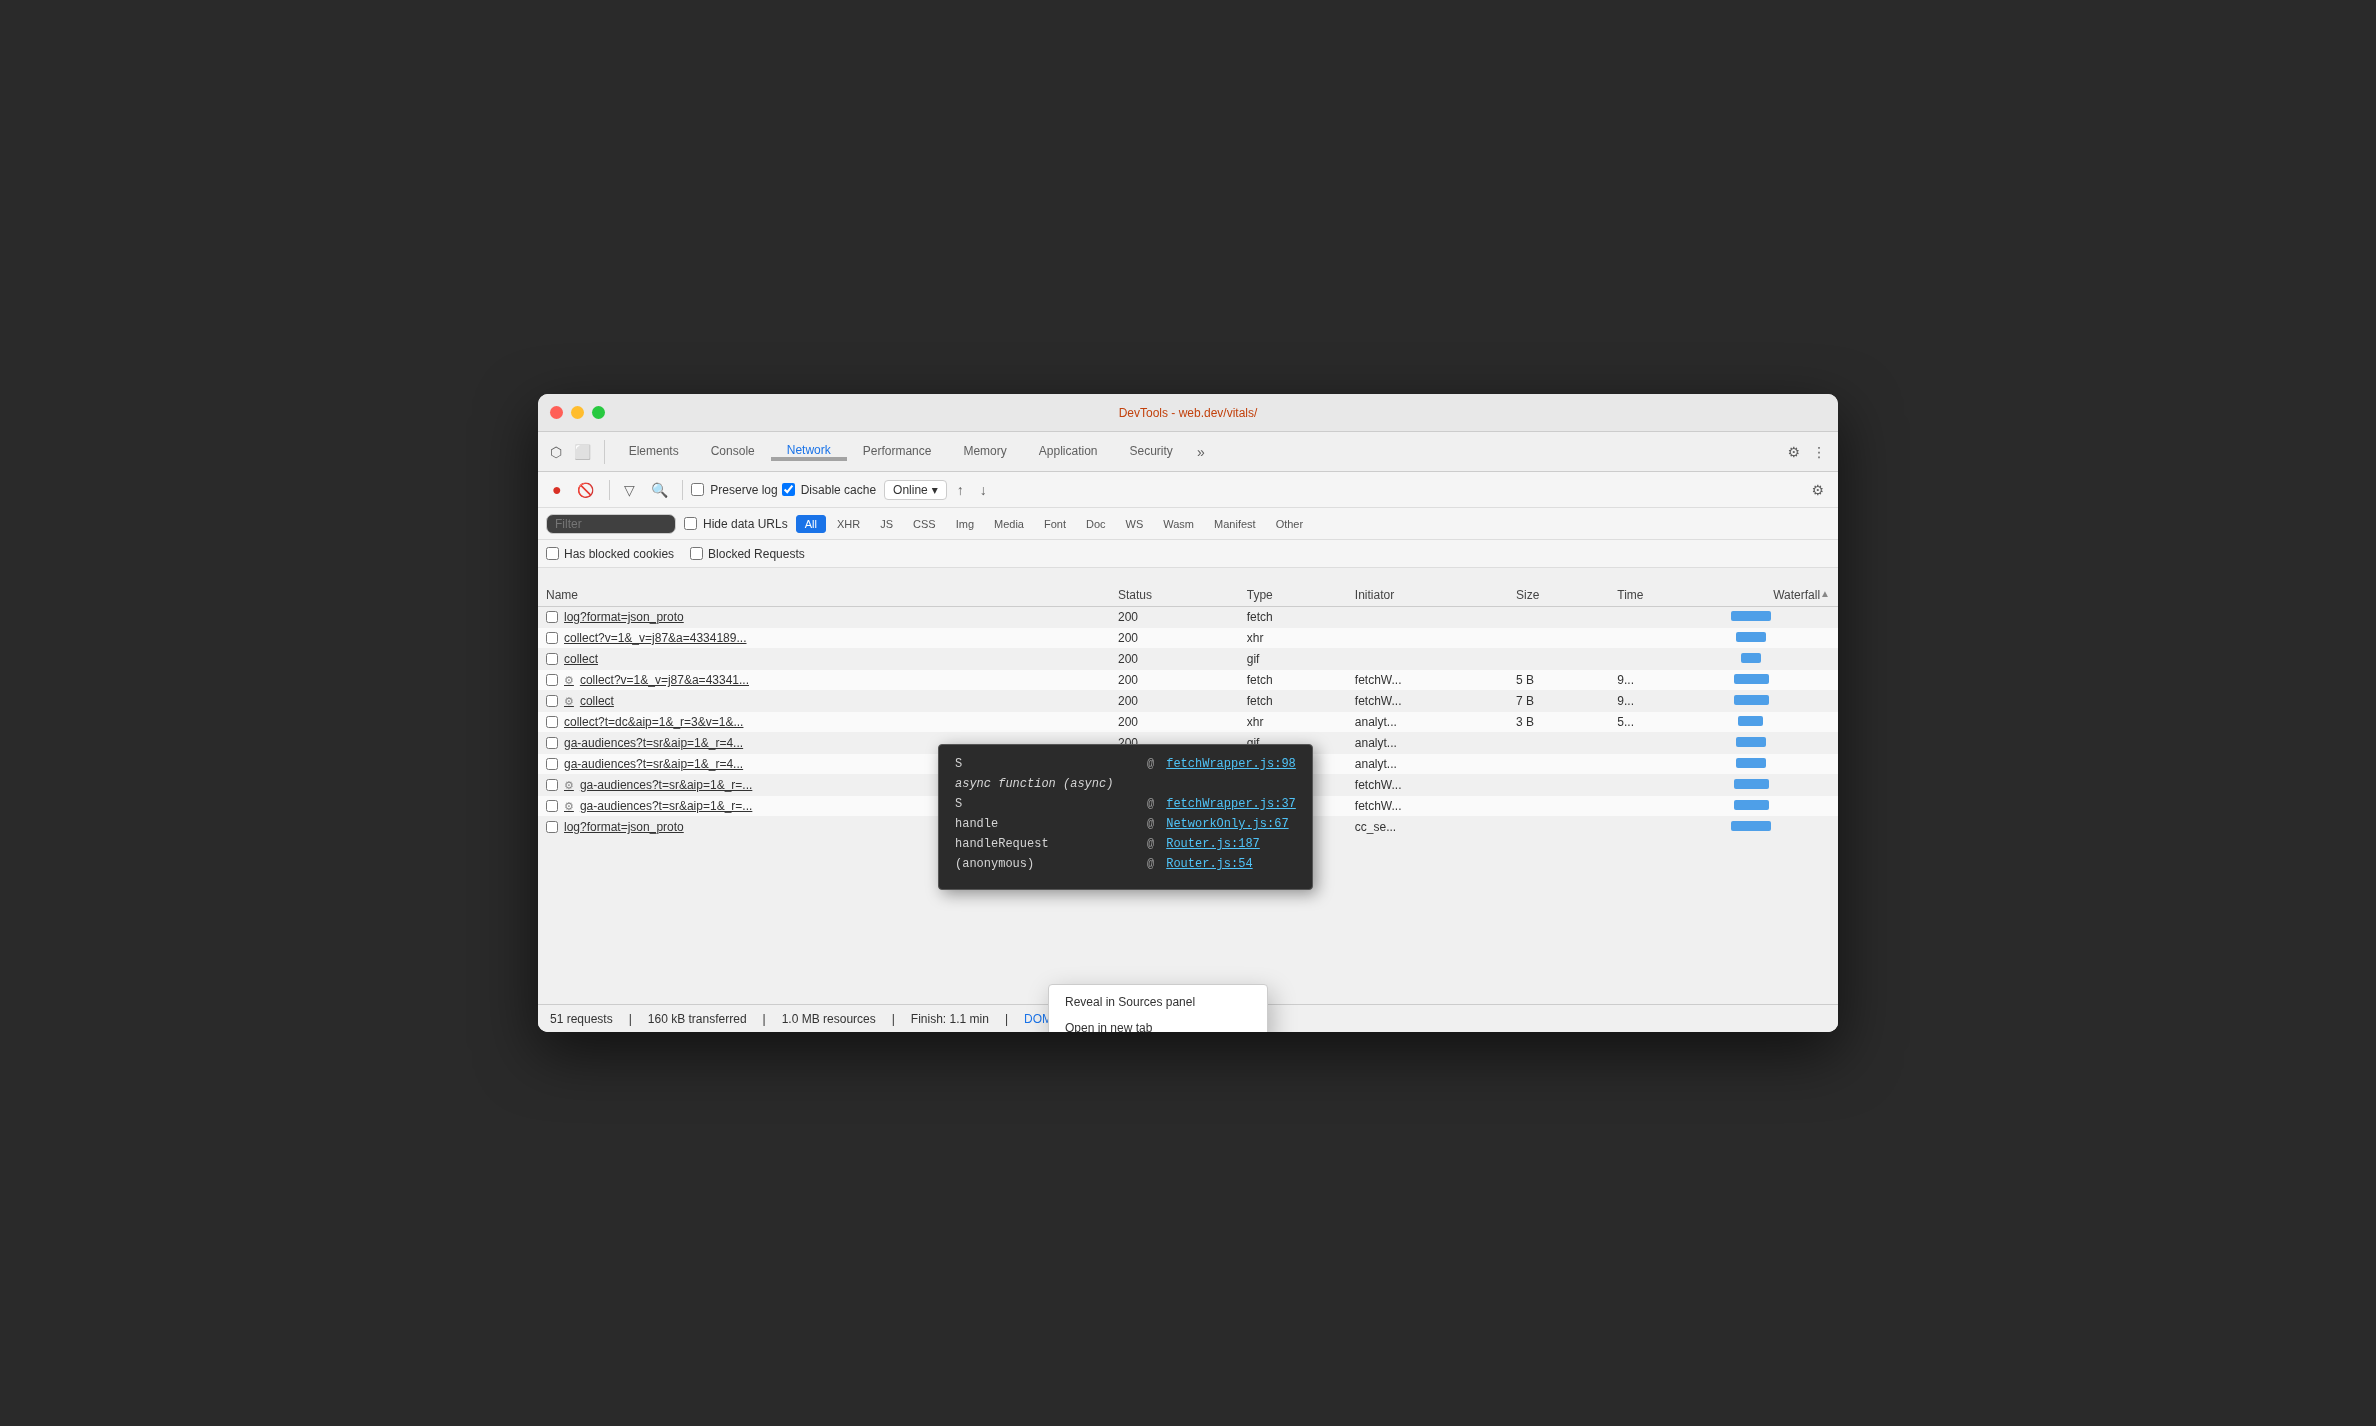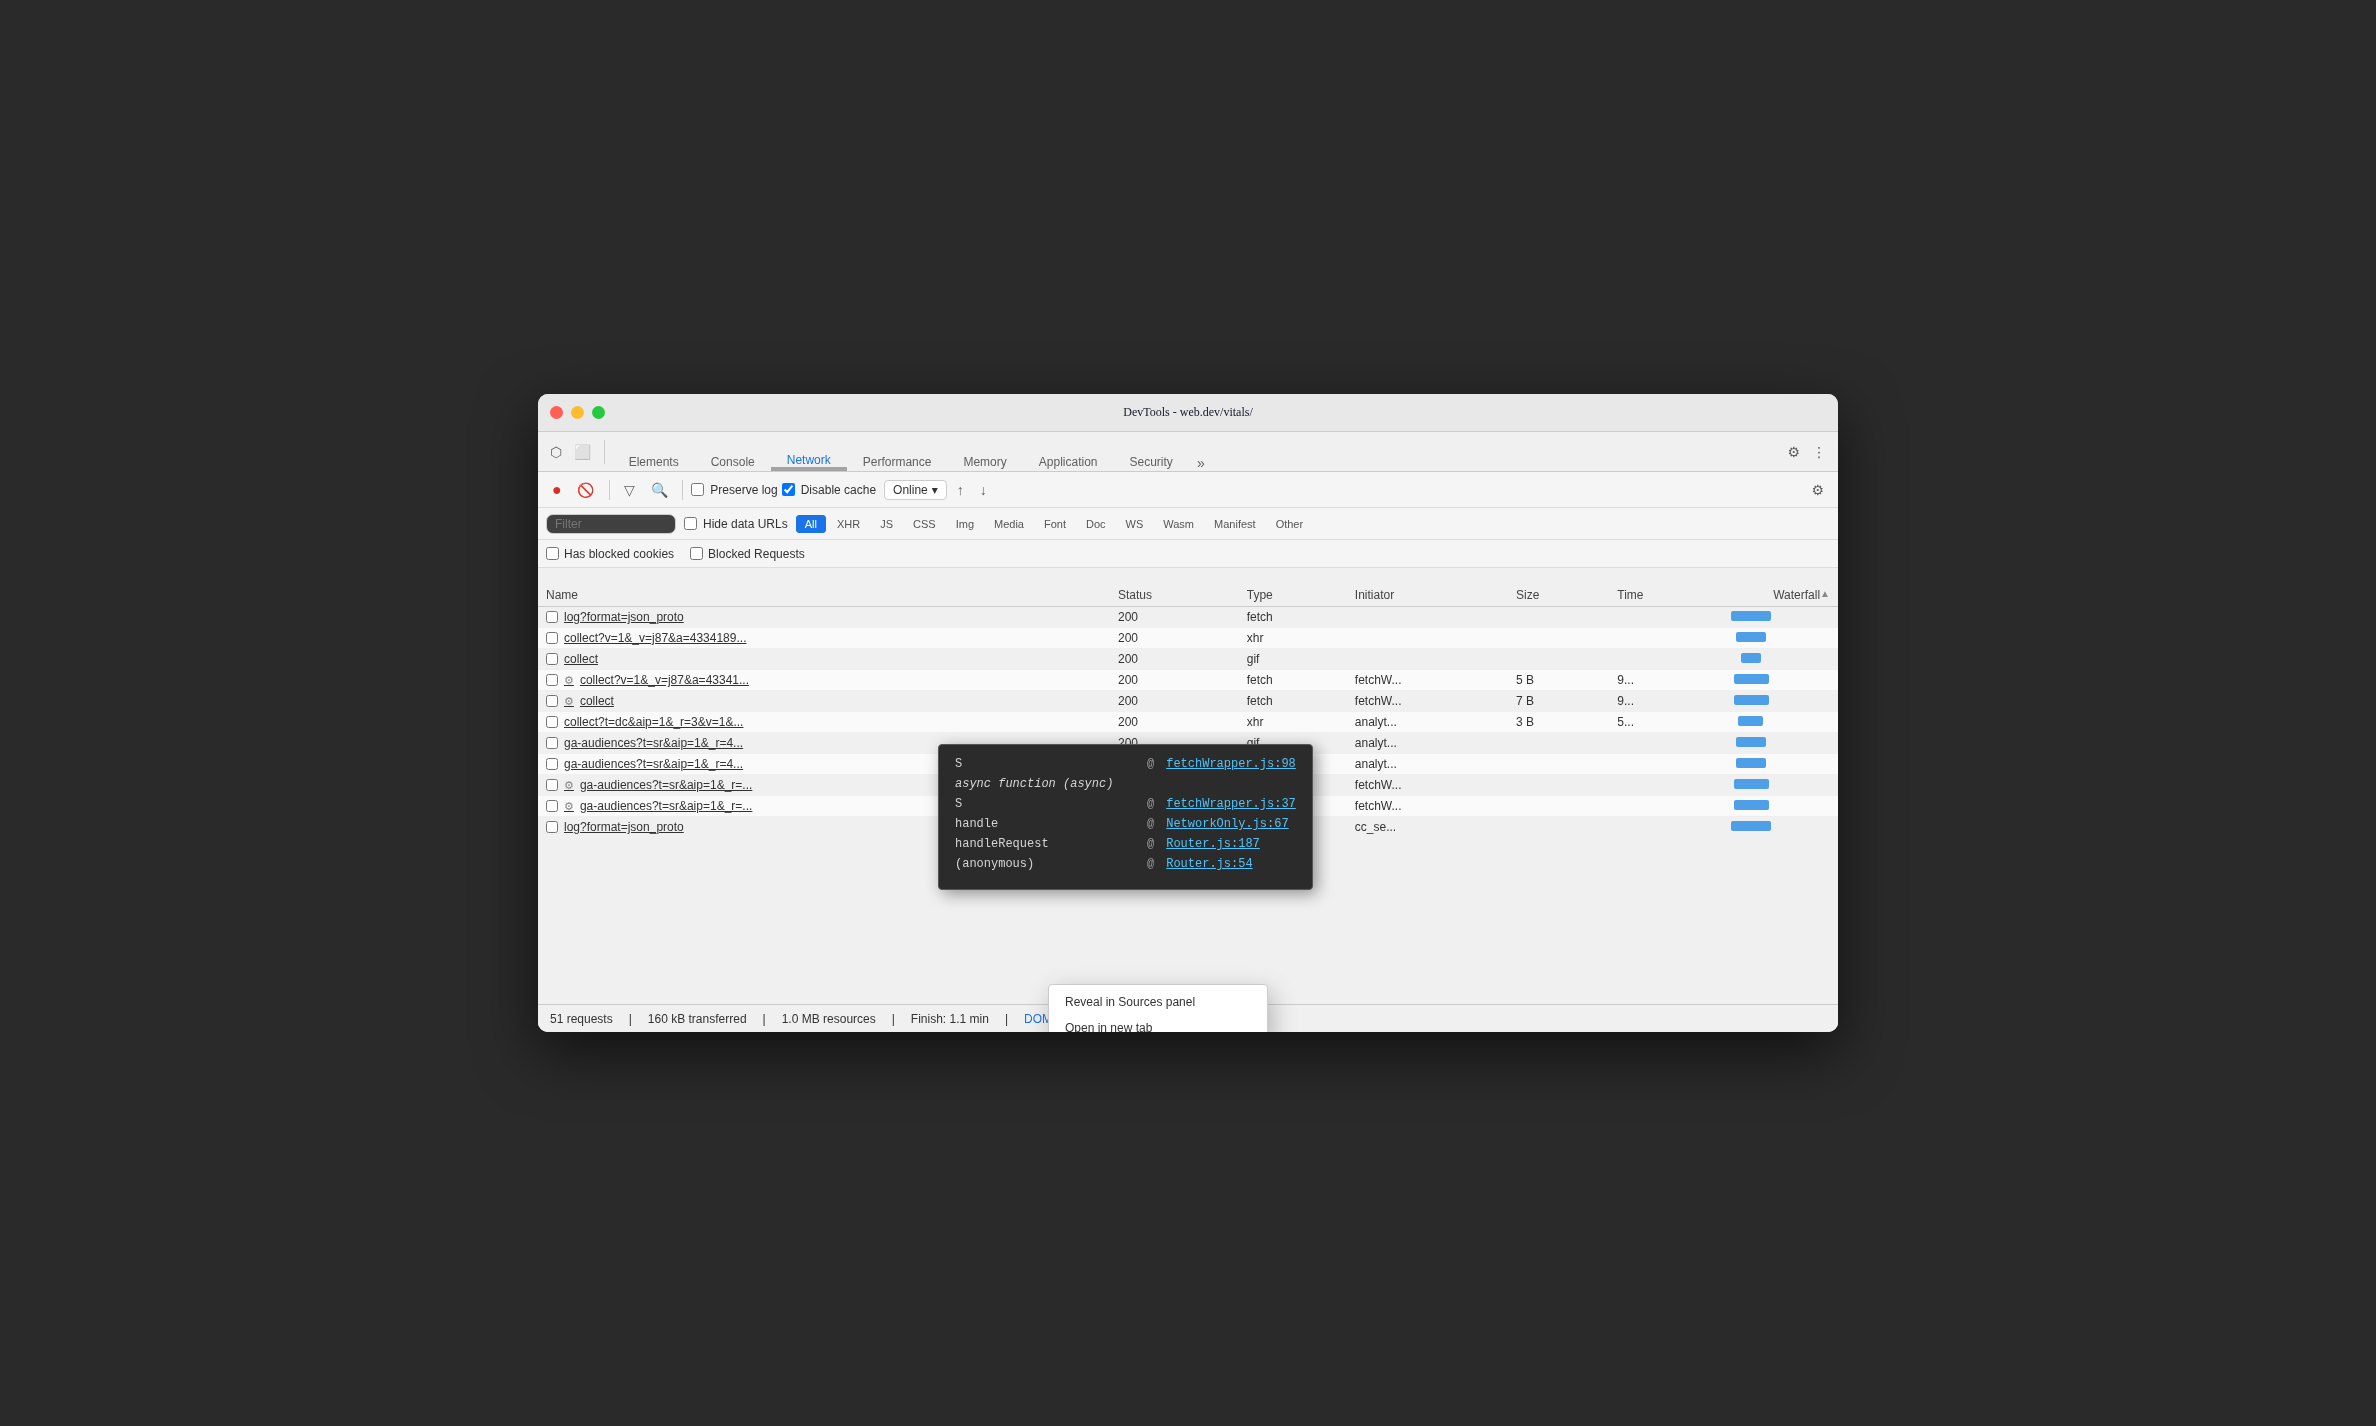--- a/index.html
+++ b/index.html
@@ -41,22 +41,21 @@
       cursor: pointer;
     }
     .tb-close { background: #ff5f57; }
     .tb-min { background: #ffbd2e; }
     .tb-max { background: #28c940; }
     .title-bar-title {
       position: absolute;
       left: 50%;
       transform: translateX(-50%);
       font-size: 12px;
-      color: #0f172a;
-      font-family: Liberation Serif, serif;
+      color: #c2410c;
     }
     .devtools {
       background: #f0f0f0;
       display: flex;
       flex-direction: column;
       height: calc(100% - 38px);
     }
     
     .top-nav {
       background: #f0f0f0;
@@ -78,21 +77,21 @@
       background: none;
       border: none;
       cursor: pointer;
       padding: 4px;
       color: #5f5f5f;
       font-size: 14px;
       border-radius: 3px;
     }
     .nav-tabs {
       display: flex;
-      align-items: flex-end;
+      align-items: center;
       height: 100%;
       flex: 1;
     }
     .nav-tab {
       padding: 0 16px;
       display: flex;
       align-items: center;
       font-size: 12px;
       color: #5f5f5f;
       cursor: pointer;

